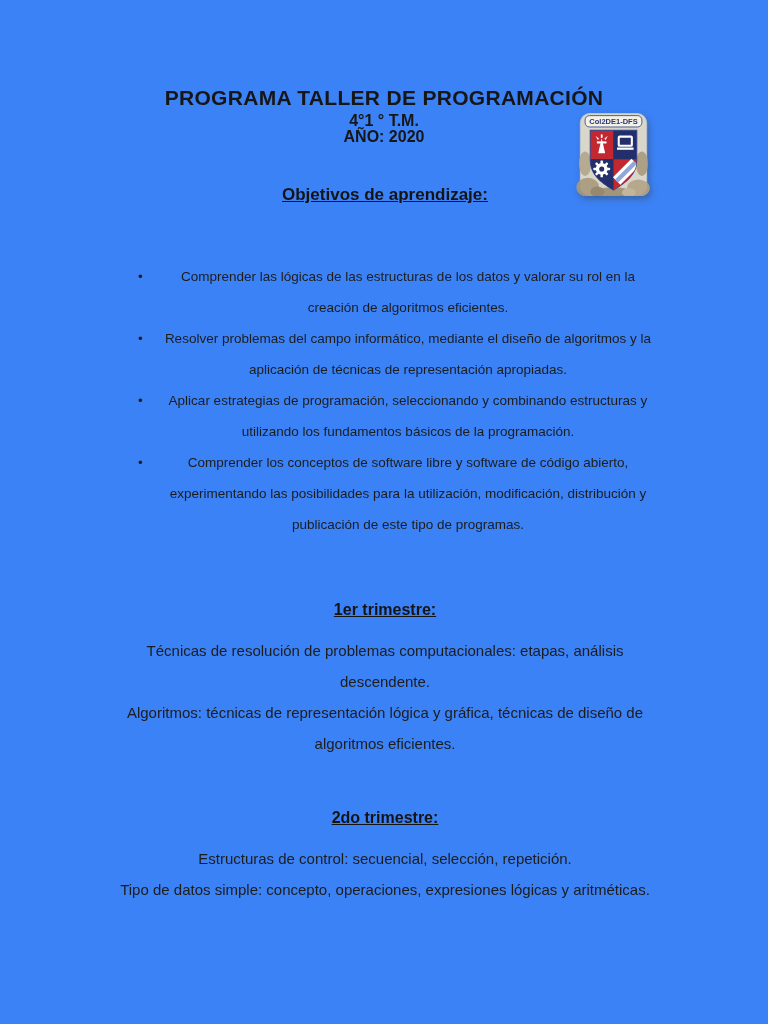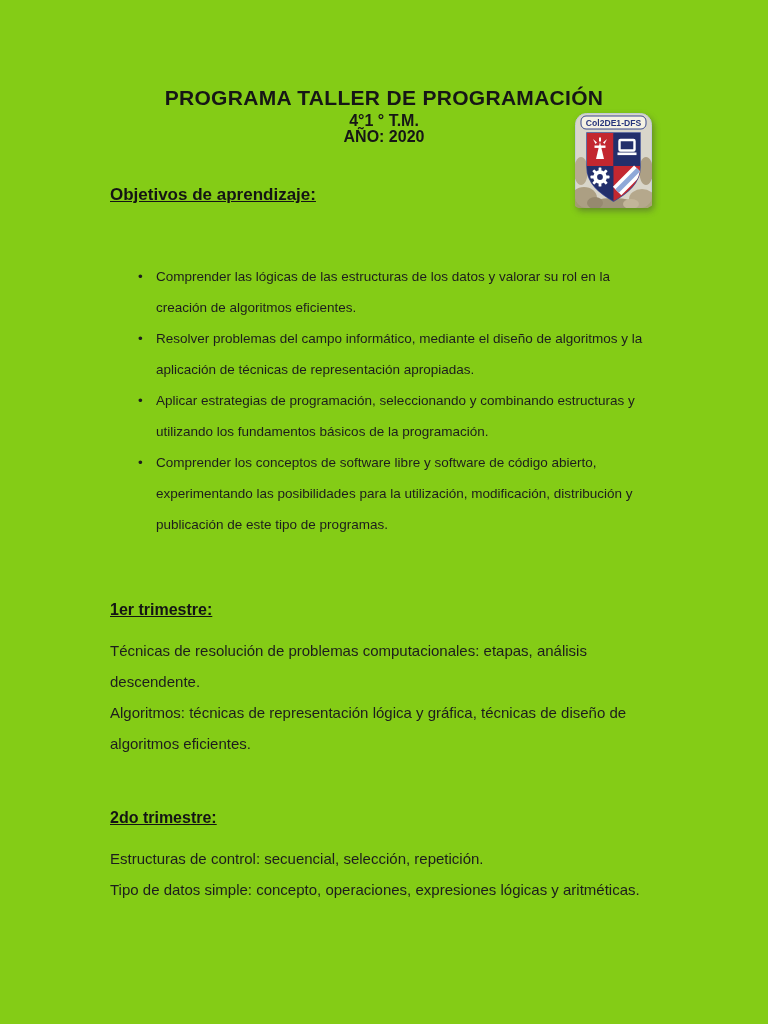--- a/index.html
+++ b/index.html
@@ -3,41 +3,41 @@
 <meta charset="utf-8">
 <style>
   * { box-sizing: border-box; margin: 0; padding: 0; }
   html, body { background: #ffffff; }
   body {
     width: 768px; height: 1024px;
     font-family: "Liberation Sans", sans-serif;
     color: #1c1c1c;
     overflow: hidden;
   }
-  .doc { position: relative; width: 768px; height: 1024px; background: #84cc16; }
+  .doc { position: relative; width: 768px; height: 1024px; background: #3b82f6; }
 
   
   .header { padding-top: 86px; text-align: center; }
   .title {
     font-size: 21px; font-weight: bold; letter-spacing: 0.3px; color: #161616;
   }
   .sub {
     font-size: 16px; font-weight: bold; line-height: 16px; color: #161616;
   }
   .header .title { margin-bottom: 3px; }
 
   
   .crest {
-    position: absolute; left: 575px; top: 113px; width: 77px; height: 95px;
+    position: absolute; left: 575px; top: 113px; width: 77px; height: 83px;
     filter: drop-shadow(2px 3px 3px rgba(60,60,60,0.45));
   }
   .crest svg { width: 100%; height: 100%; display: block; }
 
   
-  .content { margin: 0 108px 0 110px; }
+  .content { margin: 0 108px 0 110px; text-align: center; }
 
   .h-underline {
     font-weight: bold; text-decoration: underline; color: #141414;
   }
   .h-lg { font-size: 17px; }
   .h-md { font-size: 16px; }
 
   .objetivos-heading { margin-top: 40px; }
 
   ul.objectives {

